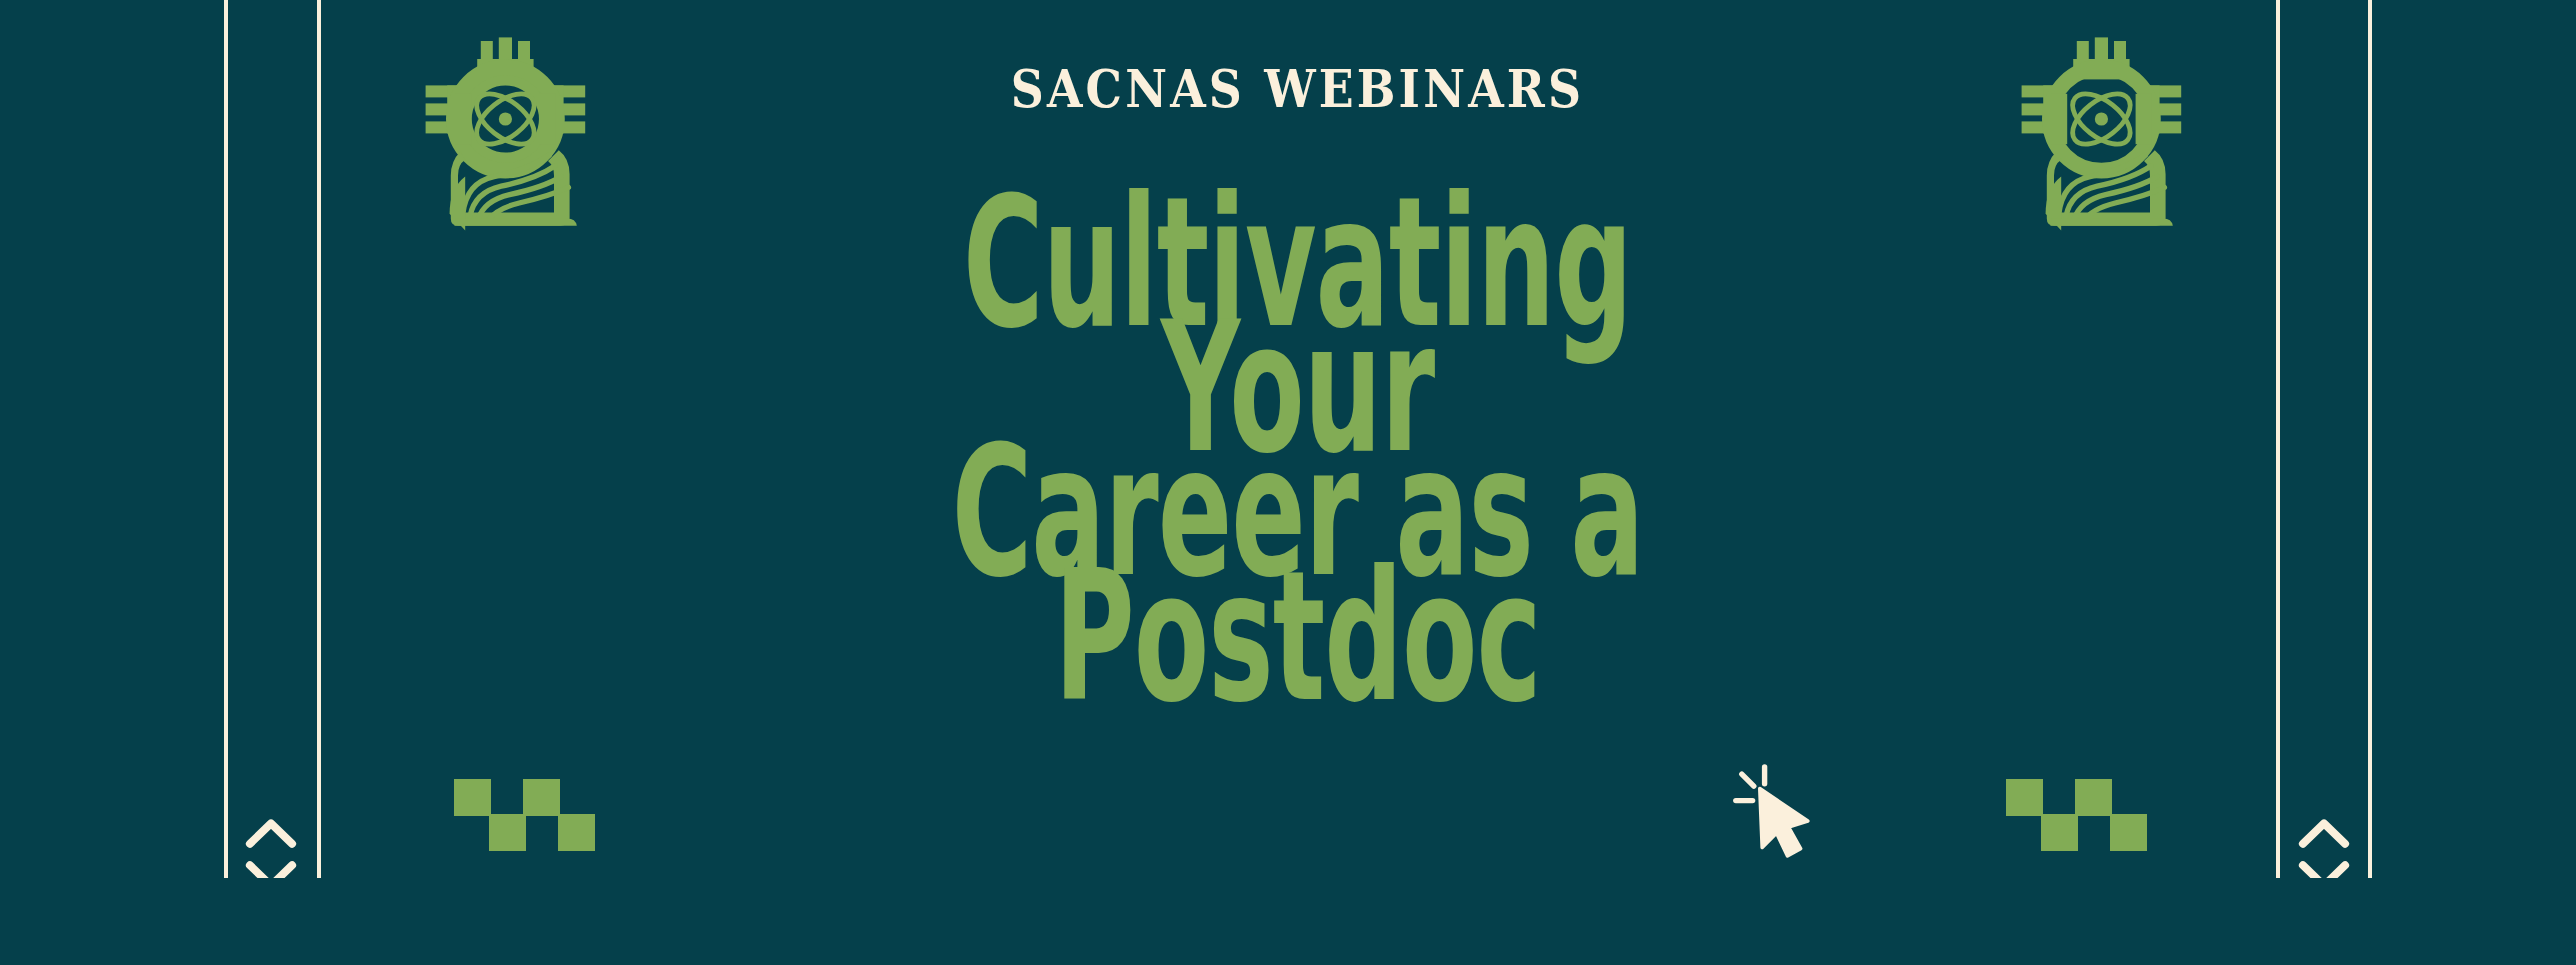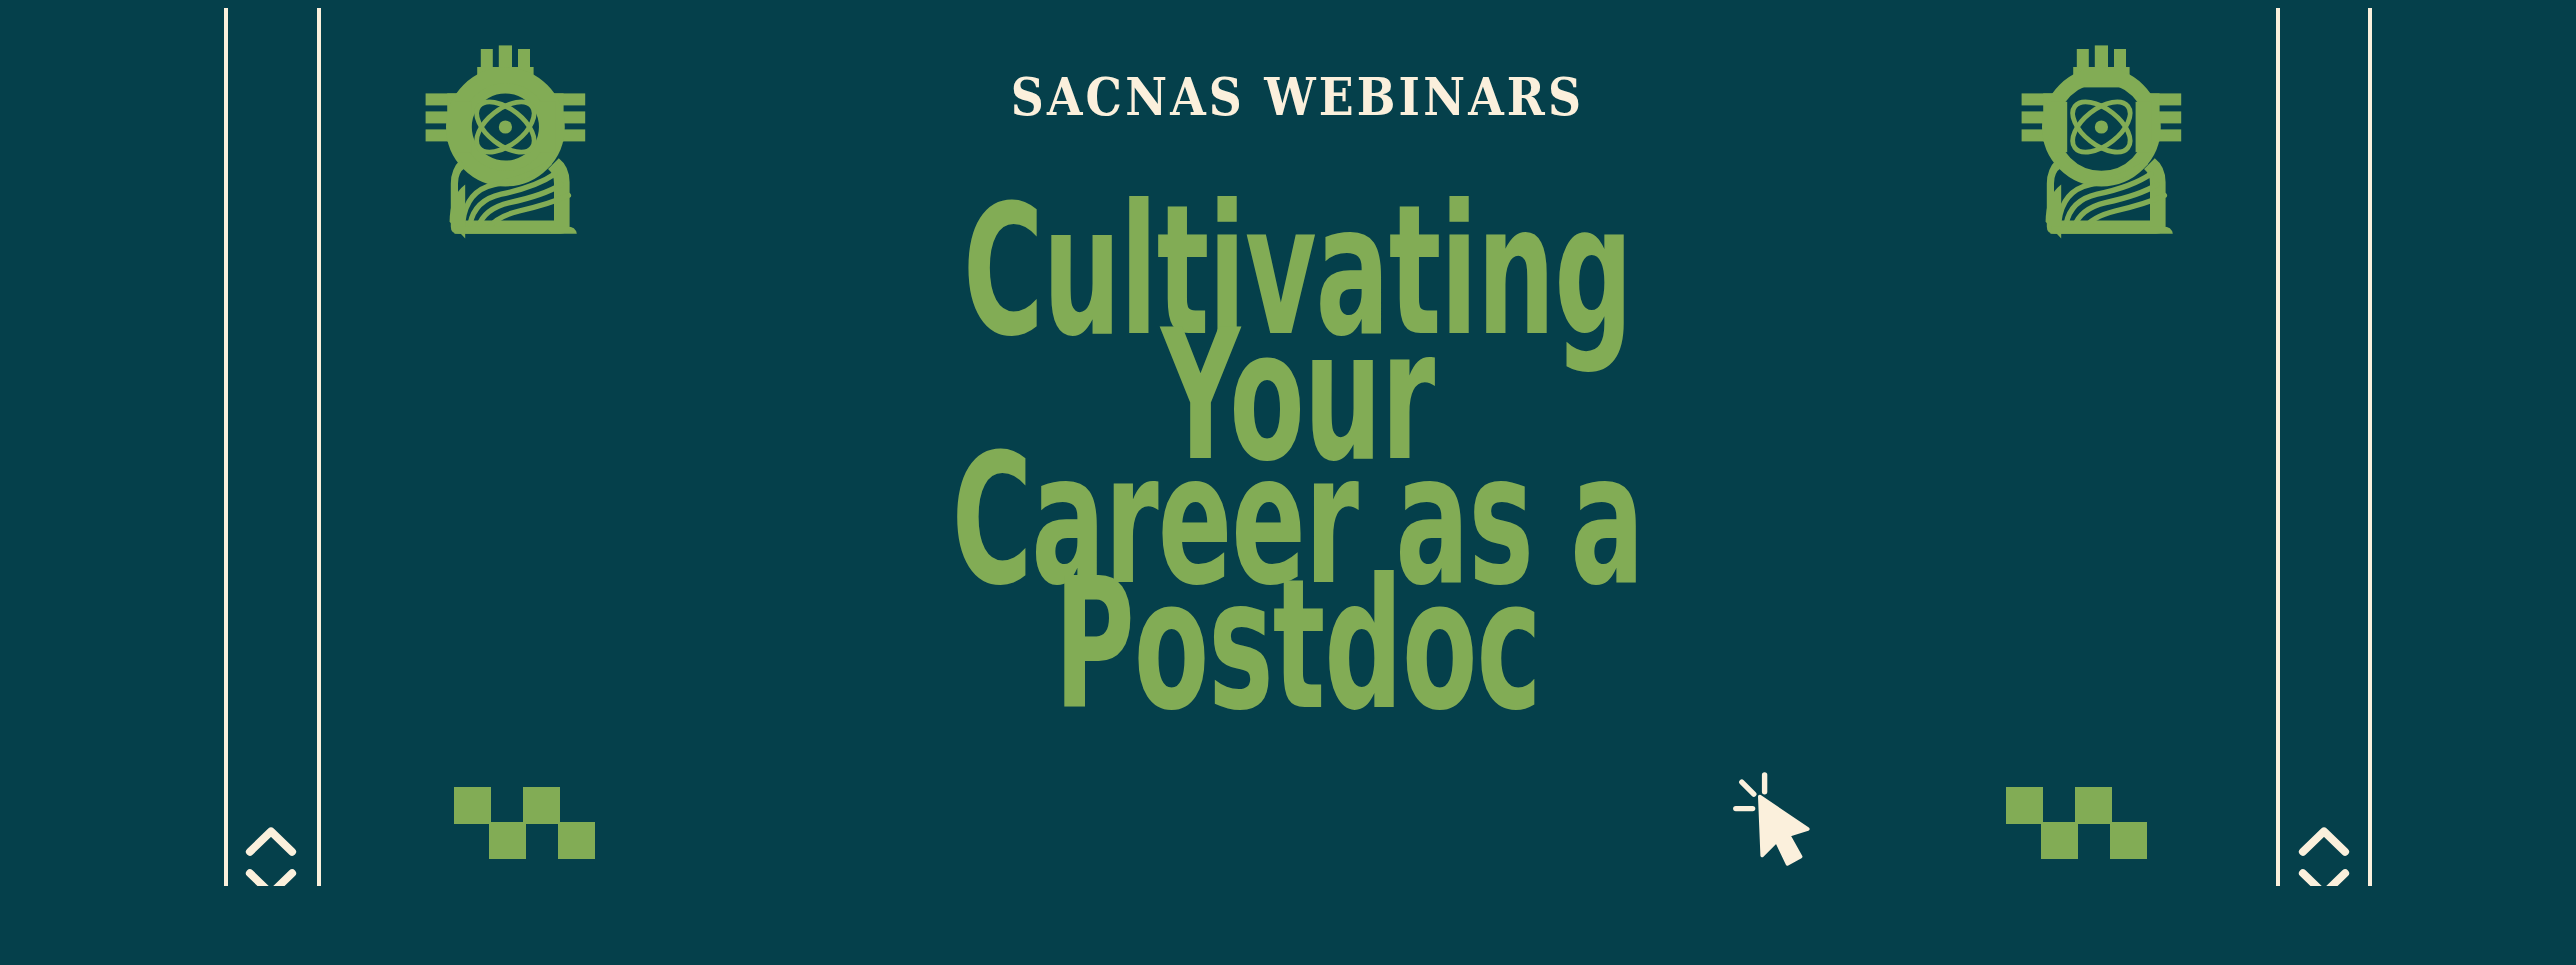--- a/index.html
+++ b/index.html
@@ -6,21 +6,20 @@
   html,body{margin:0;padding:0;background:#05404b;}
   *{box-sizing:border-box;}
 
   .stage{
     position:relative;
     width:2576px;
     height:878px;
     background:#05404b;
     overflow:hidden;
     font-family:"Liberation Sans", sans-serif;
-    margin-top:8px;
   }
 
   
   .vrule{
     position:absolute;
     top:0;
     width:4.2px;
     background:#fbf0dc;
   }
   .vrule.l-outer{ left:224px;  height:955px; border-bottom-left-radius:4.8px;}

